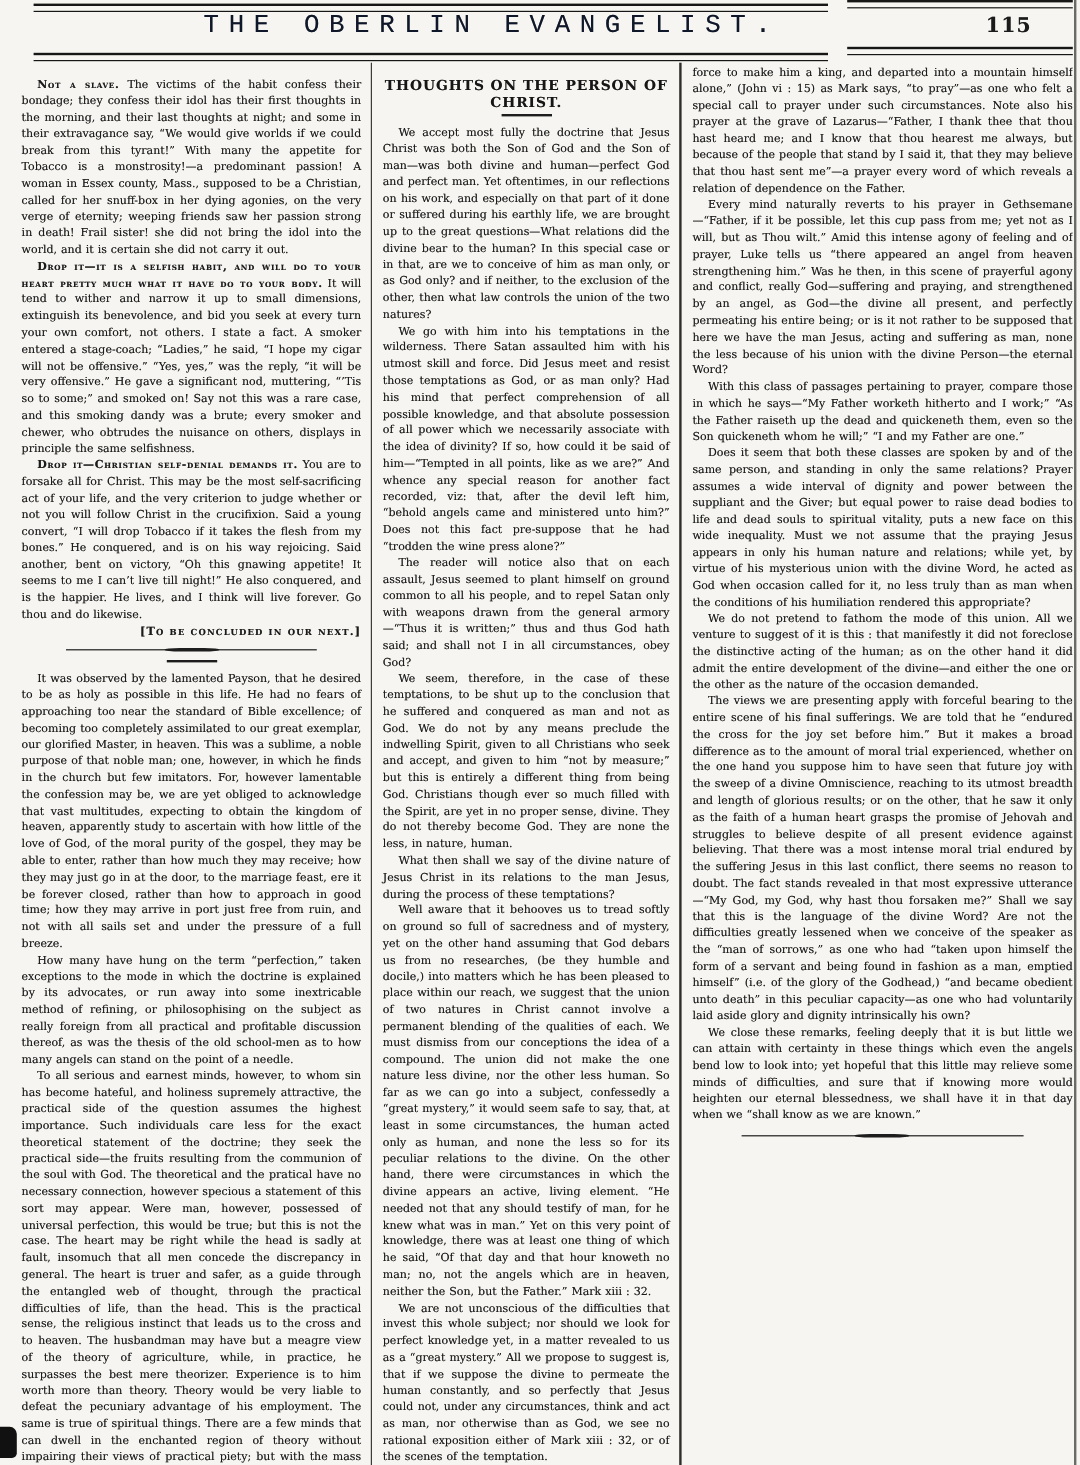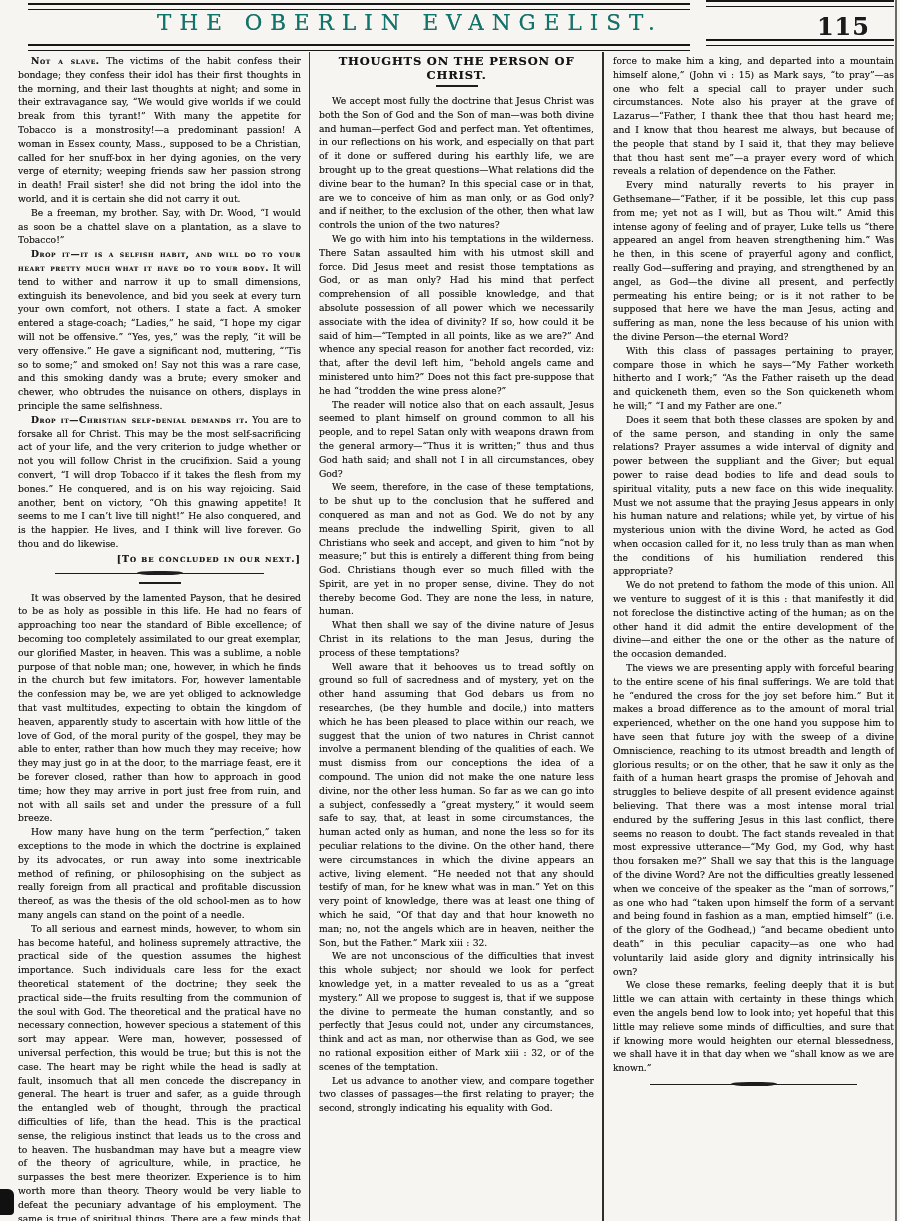--- a/index.html
+++ b/index.html
@@ -13,31 +13,31 @@
   .rule-seg { position:absolute; height:4px; border-top:2.5px solid #161616; border-bottom:1px solid #161616; }
   .top-rule-left   { top:3px;  left:28px;  width:662px; }
   .top-rule-right  { top:0px;  left:706px; width:188px; }
   .mid-rule-left   { top:44px; left:28px;  width:662px; }
   .mid-rule-right  { top:39px; left:706px; width:188px; }
   .edge-right { position:absolute; top:0; bottom:0; right:3px; width:2px; background:#6a6a66; }
   .corner-mark { position:absolute; left:0; bottom:6px; width:14px; height:26px; background:#111; border-radius:0 6px 4px 0; }
 
   .masthead {
     position:absolute; top:10px; left:60px; width:700px; text-align:center;
-    font-size:21.5px; letter-spacing:8px; white-space:nowrap; color:#0f766e;
+    font-size:21.5px; letter-spacing:8px; white-space:nowrap; color:#0f172a;font-family:Liberation Mono, monospace;
   }
-  .pageno { position:absolute; top:12px; right:30px; font-size:24px; font-weight:bold; letter-spacing:1px; }
+  .pageno { position:absolute; top:12px; right:40px; font-size:17px; font-weight:bold; letter-spacing:1px; }
 
   .columns {
     position:absolute; top:52px; left:14px; right:6px; bottom:0;
     display:flex; overflow:hidden;
   }
   .col { box-sizing:border-box; overflow:hidden; }
-  .col-1 { width:295px; padding:2px 8px 0 4px; }
-  .col-2 { width:293px; padding:2px 8px 0 9px; border-left:1px solid #3c3c38; }
+  .col-1 { width:295px; padding:12px 8px 0 4px; }
+  .col-2 { width:257px; padding:12px 8px 0 9px; border-left:1px solid #3c3c38; }
   .col-3 { flex:1; padding:2px 0 0 9px; border-left:2px solid #2e2e2a; }
 
   p.body-par {
     margin:0; text-indent:13px; text-align:justify;
     font-size:9.2px; line-height:13.8px; word-spacing:0.4px;
   }
   .lead { font-variant:small-caps; letter-spacing:0.6px; font-weight:bold; }
   .concluded {
     margin:2px 0 1px; text-align:right; font-variant:small-caps;
     font-weight:bold; font-size:9.3px; letter-spacing:1px;
@@ -71,23 +71,20 @@
 
   <div class="edge-right"></div>
   <div class="corner-mark"></div>
 
   <div class="columns">
 
     <div class="col col-1">
       <p class="body-par">
         <span class="lead">Not a slave.</span>
         <span>The victims of the habit confess their bondage; they confess their idol has their first thoughts in the morning, and their last thoughts at night; and some in their extravagance say, “We would give worlds if we could break from this tyrant!”  With many the appetite for Tobacco is a monstrosity!—a predominant passion! A woman in Essex county, Mass., supposed to be a Christian, called for her snuff-box in her dying agonies, on the very verge of eternity; weeping friends saw her passion strong in death!  Frail sister! she did not bring the idol into the world, and it is certain she did not carry it out.</span>
-      </p>
-      <p class="body-par">
-        <span>Be a freeman, my brother.  Say, with Dr. Wood, “I would as soon be a chattel slave on a plantation, as a slave to Tobacco!”</span>
       </p>
       <p class="body-par">
         <span class="lead">Drop it—it is a selfish habit, and will do to your heart pretty much what it have do to your body.</span>
         <span>It will tend to wither and narrow it up to small dimensions, extinguish its benevolence, and bid you seek at every turn your own comfort, not others.  I state a fact.  A smoker entered a stage-coach; “Ladies,” he said, “I hope my cigar will not be offensive.”  “Yes, yes,” was the reply, “it will be very offensive.”  He gave a significant nod, muttering, “’Tis so to some;” and smoked on!  Say not this was a rare case, and this smoking dandy was a brute; every smoker and chewer, who obtrudes the nuisance on others, displays in principle the same selfishness.</span>
       </p>
       <p class="body-par">
         <span class="lead">Drop it—Christian self-denial demands it.</span>
         <span>You are to forsake all for Christ.  This may be the most self-sacrificing act of your life, and the very criterion to judge whether or not you will follow Christ in the crucifixion. Said a young convert, “I will drop Tobacco if it takes the flesh from my bones.”  He conquered, and is on his way rejoicing.  Said another, bent on victory, “Oh this gnawing appetite!  It seems to me I can’t live till night!” He also conquered, and is the happier.  He lives, and I think will live forever.  Go thou and do likewise.</span>
       </p>
       <div class="concluded">[To be concluded in our next.]</div>

